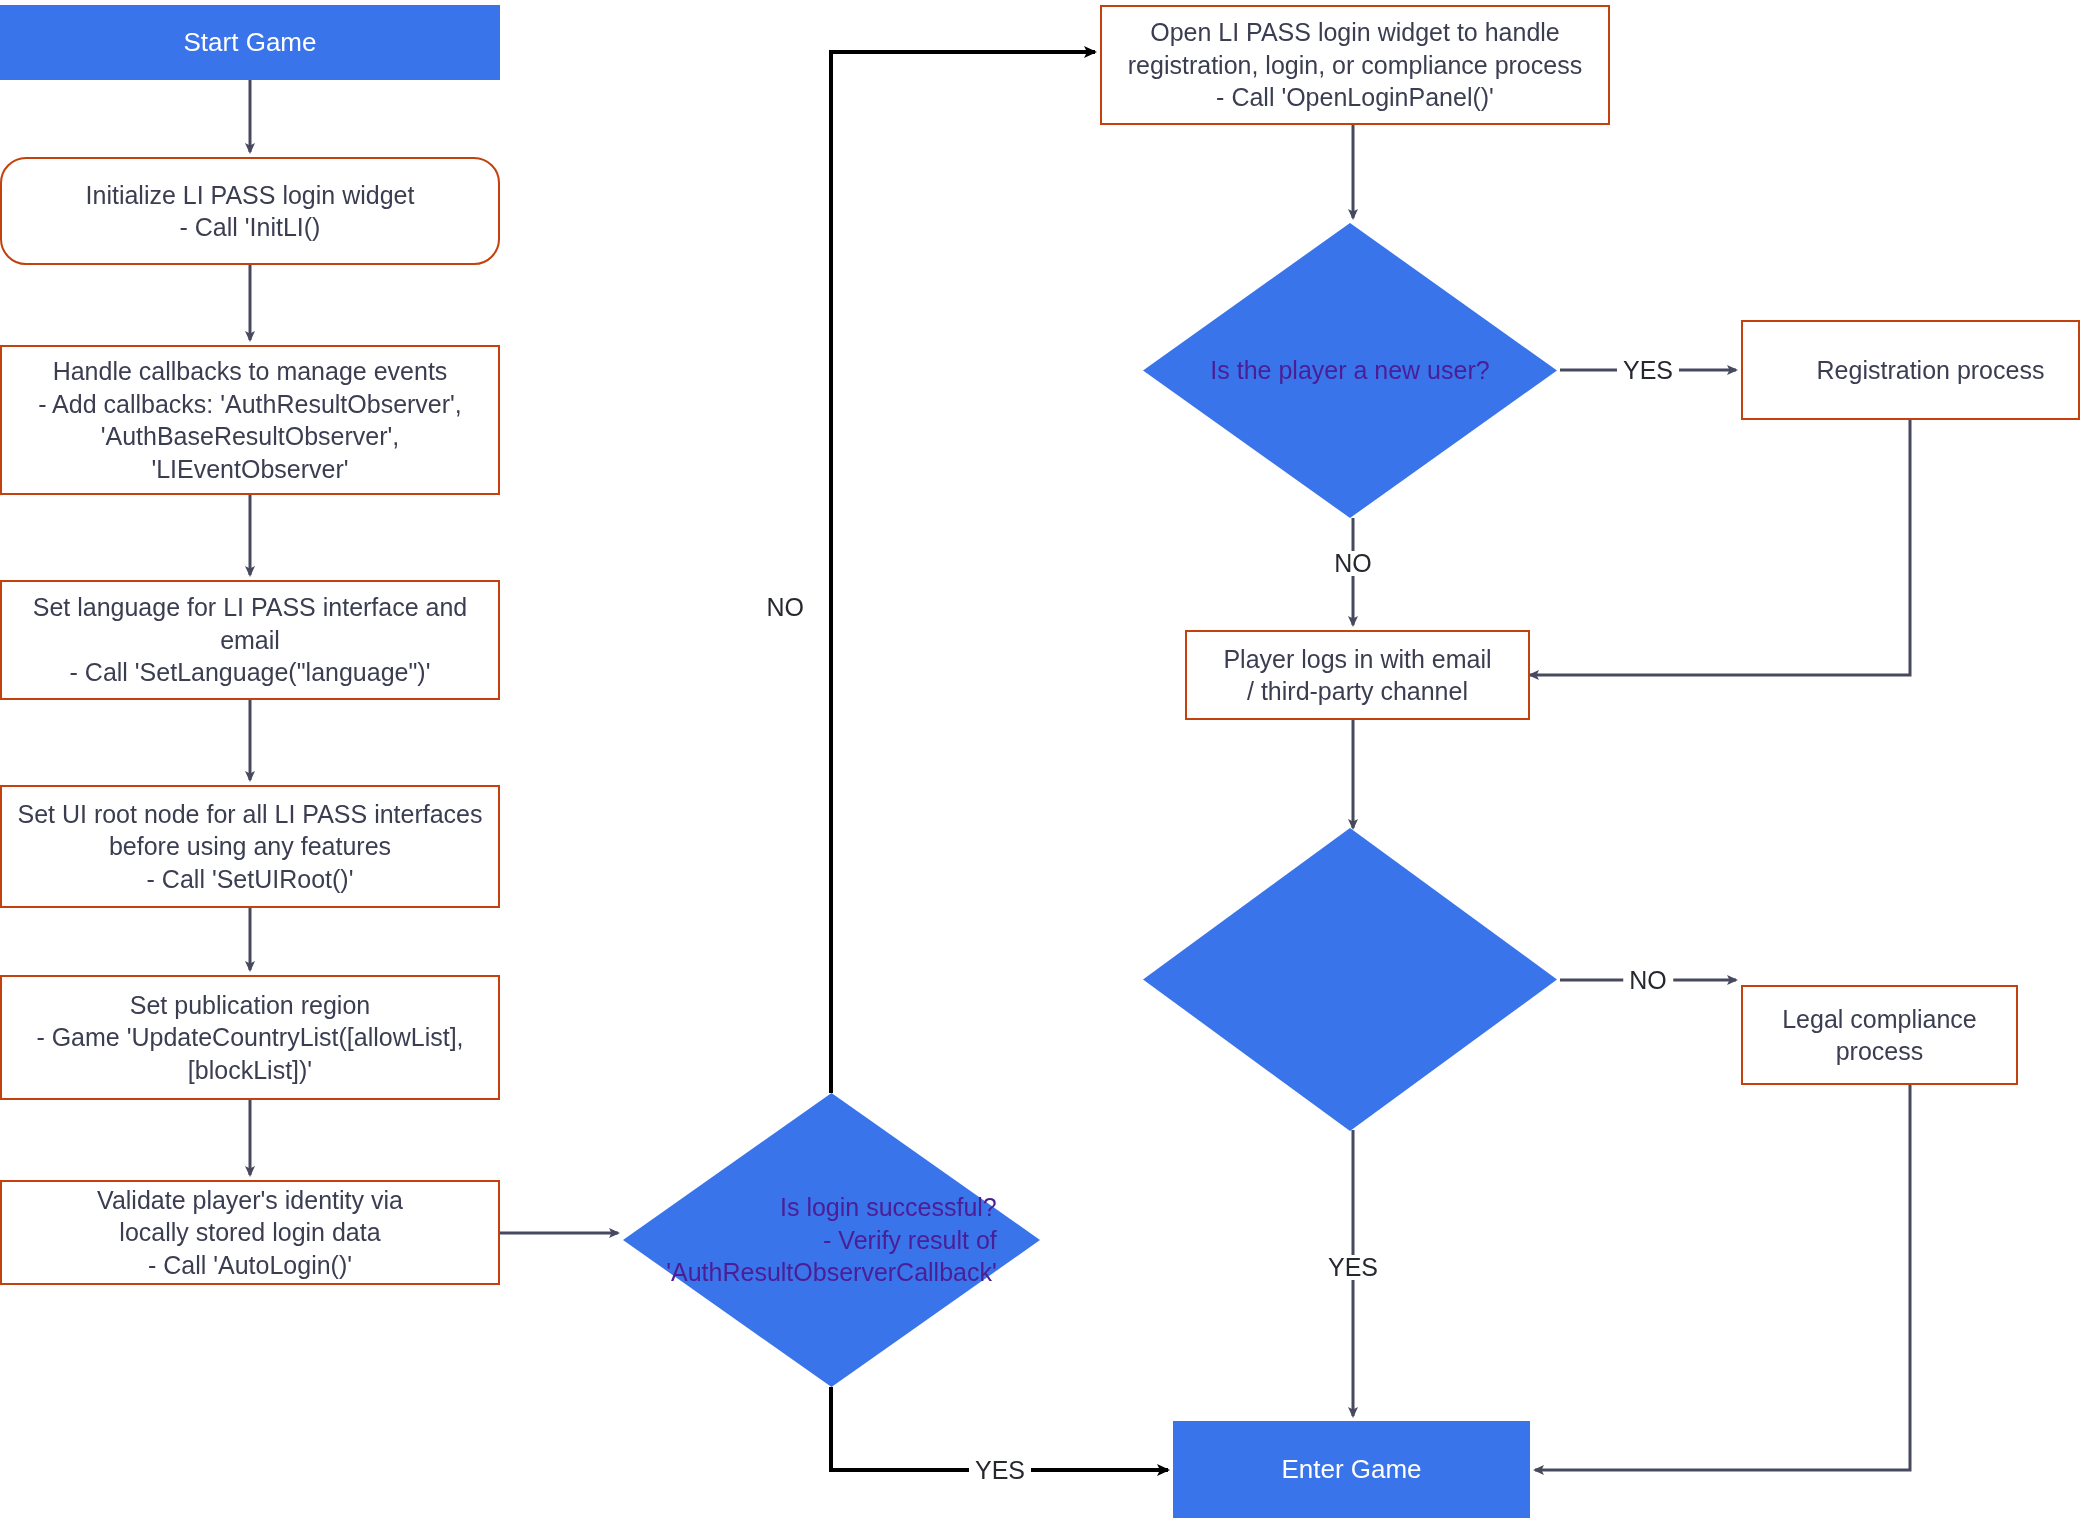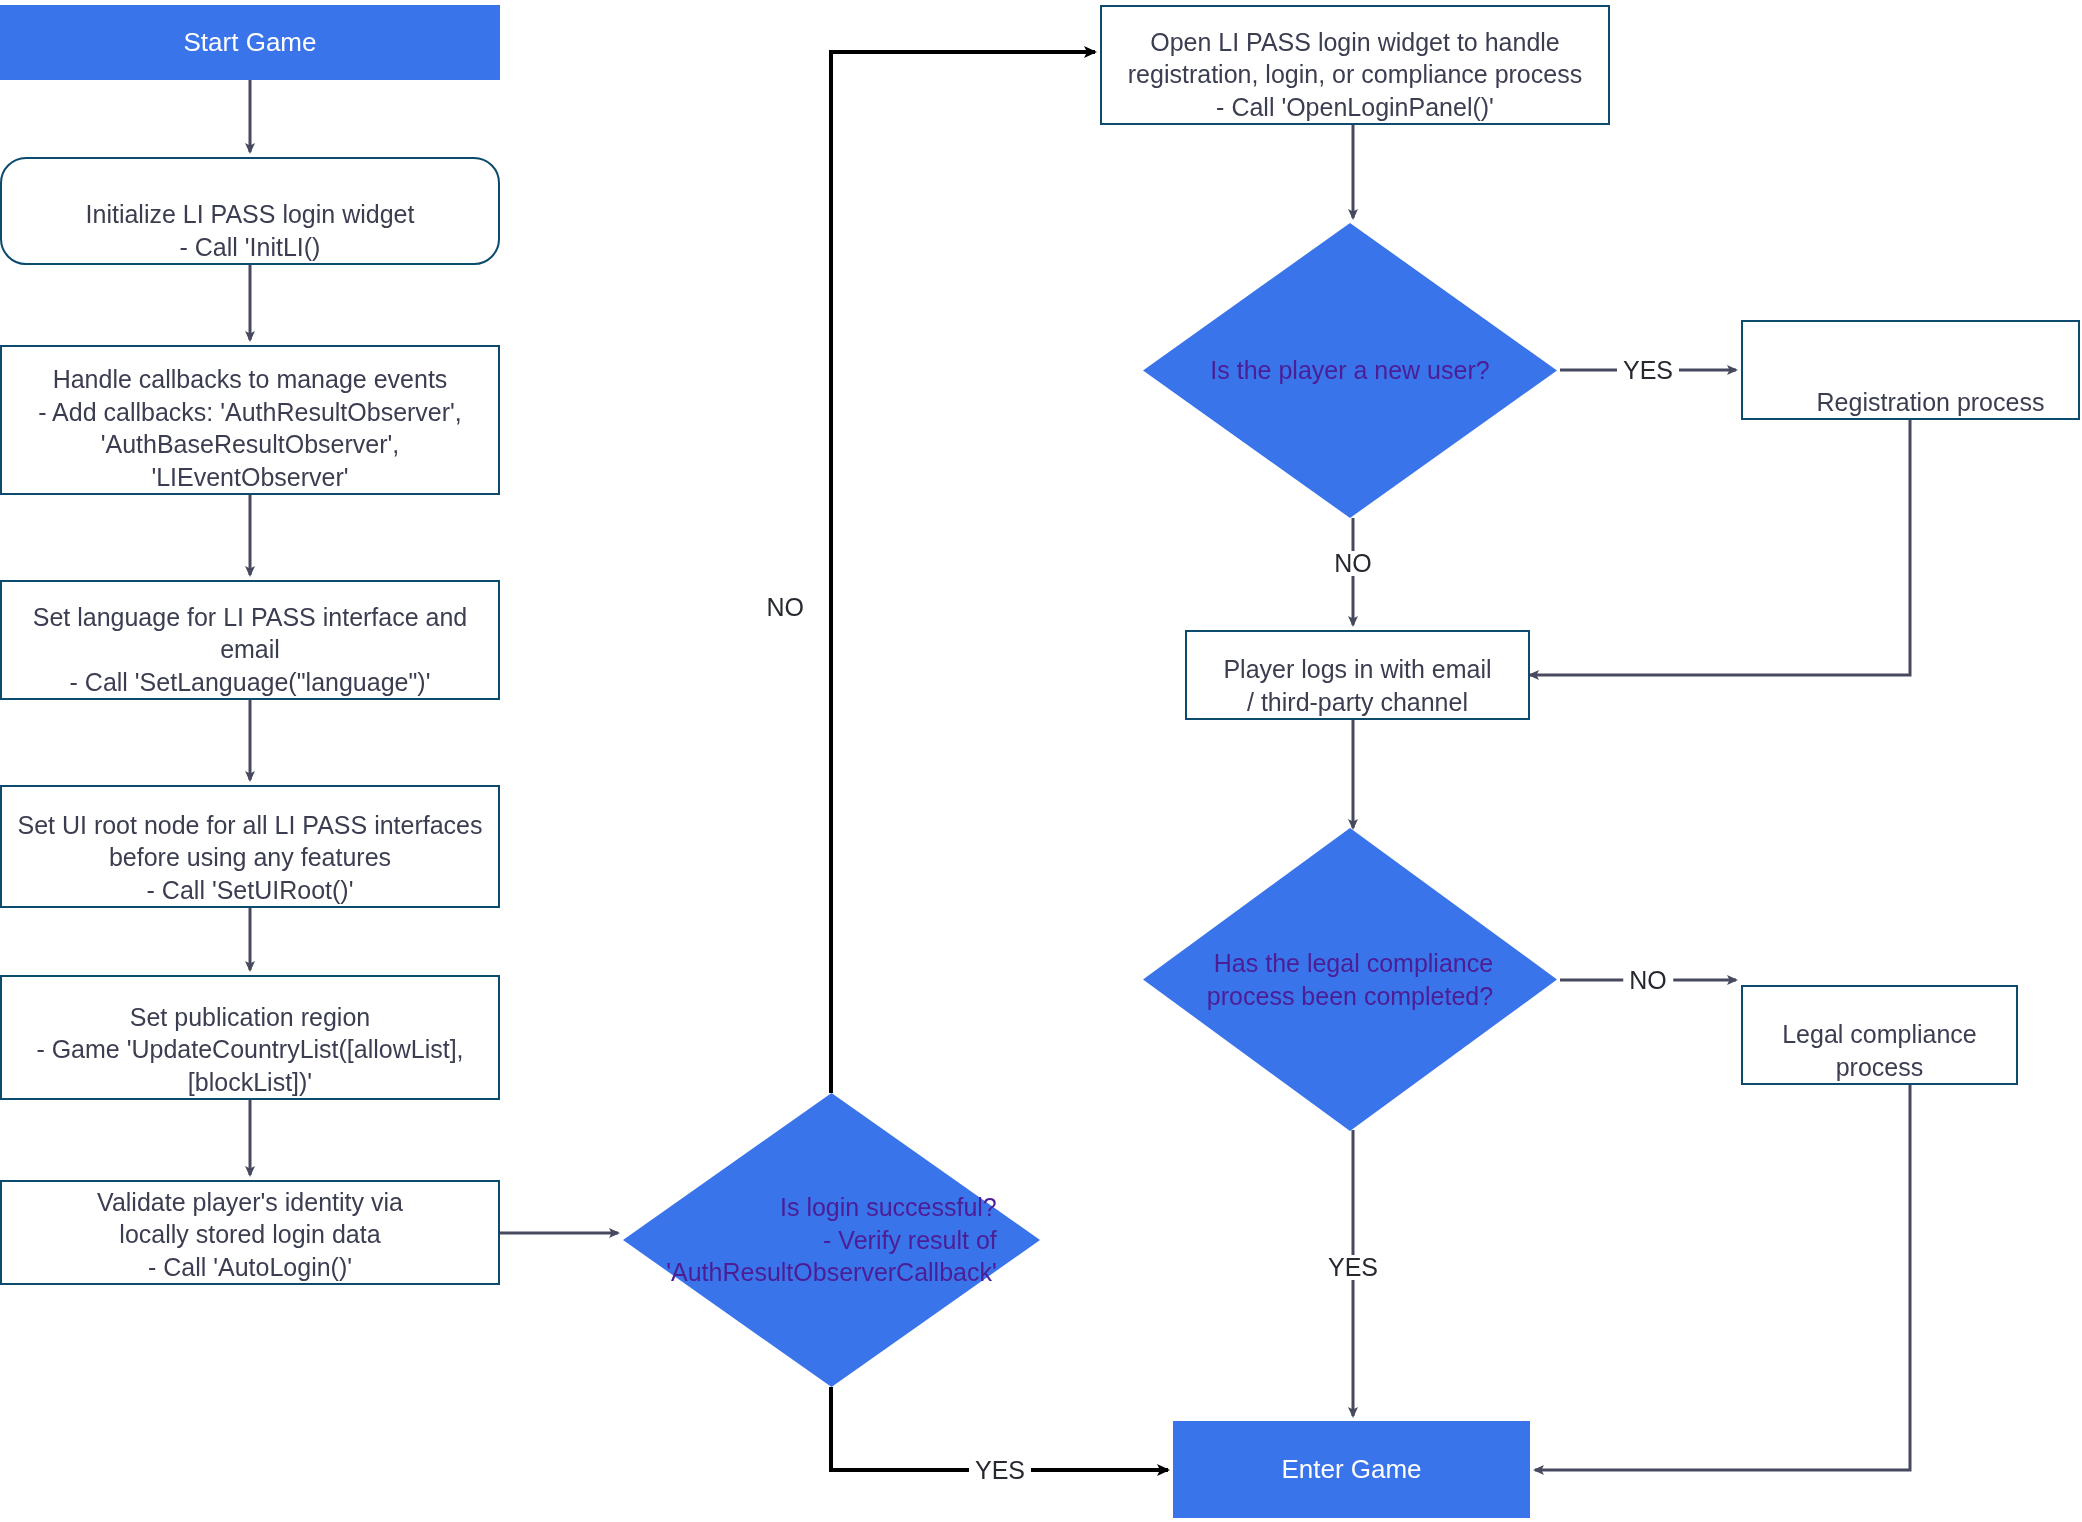--- a/index.html
+++ b/index.html
@@ -31,24 +31,23 @@
     align-items: center;
     justify-content: center;
     text-align: center;
   }
   .node .txt {
     white-space: pre-line;
     line-height: 1.30;
   }
   .box-plain {
     background: #ffffff;
-    border: 2px solid #0c4a6e;
+    border: 2px solid #c2410c;
     color: #3b3d51;
     font-size: 25px;
-    align-items: flex-end;
   }
   .box-accent {
     background: #3a74ea;
     color: #ffffff;
     font-size: 26px;
     border: none;
   }
   .diamond-wrap {
     position: absolute;
     display: flex;
@@ -198,22 +197,20 @@
     <span class="txt">Registration process</span>
   </div>
 
   <div class="node box-plain" style="left:1185px; top:630px; width:345px; height:90px;">
     <span class="txt">Player logs in with email
 / third-party channel</span>
   </div>
 
   <div class="diamond-wrap" style="left:1143px; top:828px; width:414px; height:303px;">
     <div class="diamond-shape"></div>
-    <span class="txt">Has the legal compliance
-process been completed?</span>
   </div>
 
   <div class="node box-plain" style="left:1741px; top:985px; width:277px; height:100px;">
     <span class="txt">Legal compliance process</span>
   </div>
 
   <div class="node box-accent" style="left:1173px; top:1421px; width:357px; height:97px;">
     <span class="txt">Enter Game</span>
   </div>
 

